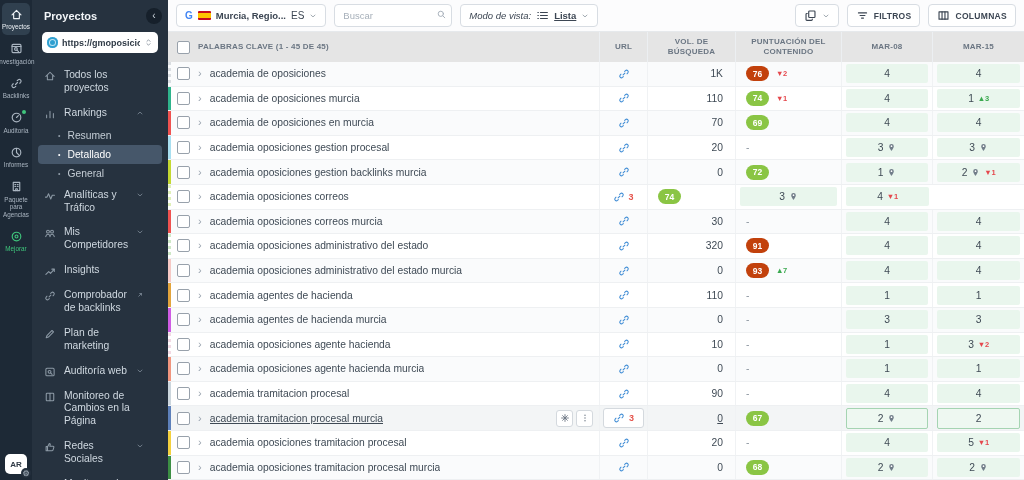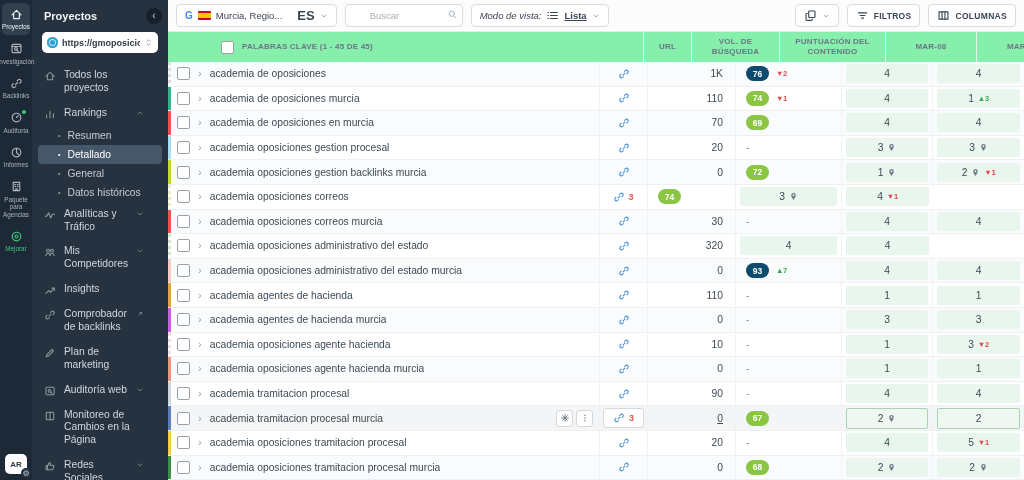--- a/index.html
+++ b/index.html
@@ -40,70 +40,70 @@
   .sb-sub.selected{background:#46576a;color:#fff;margin:0 6px;padding-left:20px;border-radius:4px;}
   .sb-sub.selected .dot{color:#fff;}
 
   
   .main{position:absolute;left:168px;right:0;top:0;bottom:0;background:#fff;}
   .topbar{height:32px;box-sizing:border-box;display:flex;align-items:center;gap:8px;padding:0 8px 0 8px;
     background:#fcfcfd;border-bottom:1px solid #e6e9ec;}
   .chip{display:flex;align-items:center;gap:5px;height:23px;box-sizing:border-box;padding:0 8px;background:#fff;
     border:1px solid #d8dde3;border-radius:4px;font-size:9.5px;color:#3c4653;cursor:pointer;
     font-family:"Liberation Sans", sans-serif;}
-  .chip-label{font-weight:normal;}
-  .lang{font-weight:bold;font-size:13px;margin-left:10px;}
+  .chip-label{font-weight:bold;}
+  .lang{font-weight:normal;font-size:10px;margin-left:0;}
   .chev{color:#7a8691;}
   .gg{color:#4285F4;font-weight:bold;font-size:10px;}
   .esflag{width:13px;height:9px;border-radius:1px;
     background:linear-gradient(180deg,#c60b1e 0 25%,#ffc400 25% 75%,#c60b1e 75% 100%);}
   .searchbox{position:relative;width:118px;}
   .searchbox input{width:100%;height:23px;box-sizing:border-box;border:1px solid #d8dde3;border-radius:4px;
-    padding:0 20px 0 24px;font-size:9.5px;color:#3c4653;font-family:"Liberation Sans", sans-serif;outline:none;}
+    padding:0 20px 0 8px;font-size:9.5px;color:#3c4653;font-family:"Liberation Sans", sans-serif;outline:none;}
   .searchbox input::placeholder{color:#a7b0ba;}
   .sicon{position:absolute;right:5px;top:5px;color:#a7b0ba;}
   .tb-right{margin-left:auto;display:flex;gap:8px;}
   .btxt{font-size:8.5px;font-weight:bold;letter-spacing:.3px;}
   .vm-label{color:#3c4653;font-style:italic;}
   .vm-value{font-weight:bold;text-decoration:underline;}
 
   
-  .thead{height:30px;display:grid;grid-template-columns:432px 48px 88px 106px 91px 91px;background:#86efac;
-    border-bottom:1px solid #4c1d95;font-size:8px;font-weight:bold;color:#6b7683;letter-spacing:.2px;padding-left:44px;}
+  .thead{height:30px;display:grid;grid-template-columns:432px 48px 88px 106px 91px 91px;background:#e5e5e5;
+    border-bottom:1px solid #4c1d95;font-size:8px;font-weight:bold;color:#6b7683;letter-spacing:.2px;}
   .th{display:flex;align-items:center;justify-content:center;text-align:center;border-right:1px solid #eceff2;
     padding:0 6px;line-height:1.3;}
   .th:last-child{border-right:none;}
   .th-kw{justify-content:flex-start;padding-left:9px;gap:8px;}
   #rows{position:absolute;top:62px;left:0;right:0;bottom:0;overflow:hidden;}
   .trow{height:24.6px;box-sizing:border-box;display:grid;grid-template-columns:432px 48px 88px 106px 91px 91px;
     border-bottom:1px solid #eef0f2;font-size:10.3px;color:#3f4a55;background:#fff;cursor:pointer;}
   .trow:nth-child(odd){background:#fafbfc;}
   .trow.hovered{background:#f3f5f6;}
   .cell{display:flex;align-items:center;border-right:1px solid #f0f2f4;min-width:0;box-sizing:border-box;}
   .cell:last-child{border-right:none;}
   .c-kw{gap:8px;position:relative;}
   .strip{position:absolute;left:0;top:0;bottom:0;width:3px;}
   .cb{width:11px;height:11px;border:1px solid #98a1ab;border-radius:2px;background:#fff;flex:none;cursor:pointer;}
   .c-kw .cb{margin-left:9px;}
   .caret{color:#9aa4af;font-size:11px;flex:none;line-height:1;}
   .kw{white-space:nowrap;overflow:hidden;text-overflow:ellipsis;}
-  .kw.u{}
+  .kw.u{text-decoration:underline;}
   .hicons{margin-left:auto;margin-right:6px;display:flex;gap:3px;flex:none;}
   .hbtn{width:17px;height:17px;border:1px solid #d4d9de;border-radius:3px;background:#fff;color:#6b7683;
     display:flex;align-items:center;justify-content:center;padding:0;cursor:pointer;}
   .c-url{justify-content:center;gap:3px;}
   .linkic{color:#3f8cd5;display:flex;}
   .urlbox{display:flex;align-items:center;gap:4px;border:1px solid #d4d9de;background:#fff;border-radius:3px;padding:3px 9px;}
   .ucount{color:#e5534b;font-size:9px;font-weight:bold;}
   .c-vol{justify-content:flex-end;padding-right:12px;}
   .c-vol .u{text-decoration:underline;}
   .c-score{padding-left:10px;gap:7px;}
   .pill{min-width:13px;text-align:center;padding:2.5px 5px;border-radius:9px;background:#8ac544;color:#fff;
     font-size:8.5px;font-weight:bold;}
-  .pill.dark{background:#0c4a6e;}
+  .pill.dark{background:#c2410c;}
   .nos{color:#8a939e;}
   .chg{font-size:7.5px;font-weight:bold;letter-spacing:-.3px;}
   .chg.down{color:#e5484d;}
   .chg.up{color:#3aa94f;}
   .gcell{flex:1;height:19px;margin:0 4px;background:#e9f6ed;border-radius:2px;display:flex;align-items:center;
     justify-content:center;gap:4px;}
   .gcell.boxed{border:1px solid #a5d4b2;background:#eef8f1;}
   .pin{color:#717d89;display:flex;}
 
   
@@ -255,24 +255,20 @@
           <span>Resumen</span>
         </div>
         <div class="sb-sub selected">
           <span class="dot">•</span>
           <span>Detallado</span>
         </div>
         <div class="sb-sub">
           <span class="dot">•</span>
           <span>General</span>
         </div>
-        <div class="sb-sub">
-          <span class="dot">•</span>
-          <span>Datos históricos</span>
-        </div>
         <div class="sb-item">
           <span class="sb-ic" data-icon="pulse-icon">
             <svg viewBox="0 0 16 16" fill="none" stroke="currentColor" stroke-width="1.4" stroke-linecap="round" stroke-linejoin="round">
               <path d="M2 9.5h2l2-4.5 3 7 2-5h3"></path>
             </svg>
           </span>
           <span class="sb-label">Analíticas y Tráfico</span>
           <span class="sb-chev" data-icon="chevron-down-icon">
             <svg viewBox="0 0 16 16" fill="none" stroke="currentColor" stroke-width="1.4" stroke-linecap="round" stroke-linejoin="round">
               <path d="M4 6.2l4 3.6 4-3.6"></path>
@@ -745,20 +741,23 @@
               <svg viewBox="0 0 16 16" fill="none" stroke="currentColor" stroke-width="1.4" stroke-linecap="round" stroke-linejoin="round">
                 <path d="M6.8 9.2l2.4-2.4"></path>
                 <path d="M8.9 4.6l1.1-1.1a2.2 2.2 0 0 1 3.1 3.1l-1.1 1.1"></path>
                 <path d="M7.1 11.4L6 12.5a2.2 2.2 0 0 1-3.1-3.1L4 8.3"></path>
               </svg>
             </span>
           </div>
           <div class="cell c-vol">
             <span class="">320</span>
           </div>
+          <div class="cell c-score">
+            <span class="pill dark">91</span>
+          </div>
           <div class="cell c-date">
             <div class="gcell">
               <span class="pos">4</span>
             </div>
           </div>
           <div class="cell c-date">
             <div class="gcell">
               <span class="pos">4</span>
             </div>
           </div>

